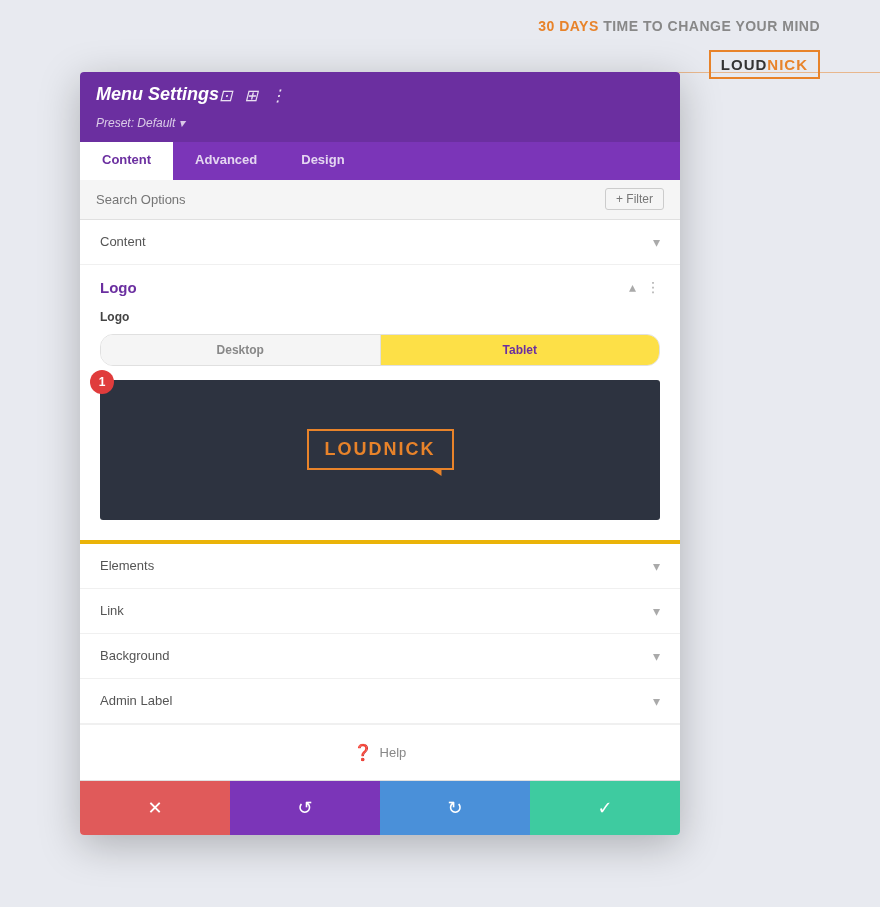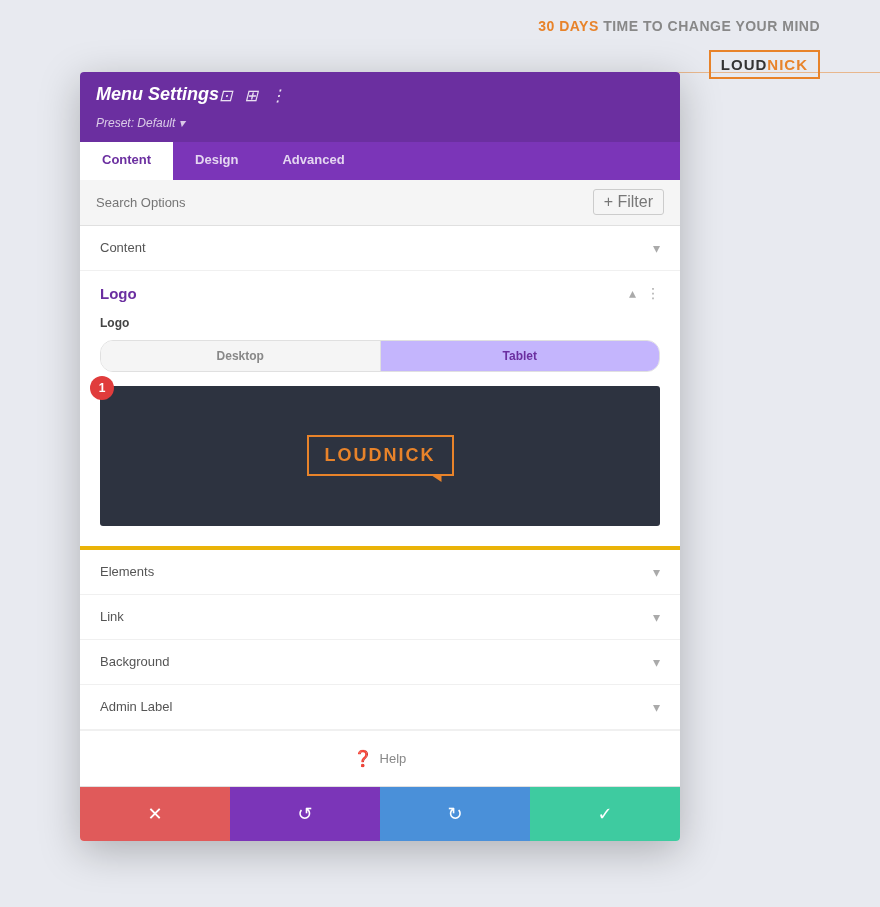--- a/index.html
+++ b/index.html
@@ -114,39 +114,39 @@
       background: #fff;
       color: #6b2fa0;
       border-bottom: 3px solid #fff;
     }
 
     
     .search-bar {
       display: flex;
       align-items: center;
       padding: 0 16px;
-      height: 46px;
+      height: 40px;
       background: #f5f5f5;
       border-bottom: 1px solid #e0e0e0;
       justify-content: center;
     }
     .search-bar input {
       border: none;
       background: transparent;
       font-size: 13px;
       color: #888;
       outline: none;
       flex: 1;
     }
     .filter-btn {
       background: none;
       border: 1px solid #ccc;
       border-radius: 3px;
       padding: 3px 10px;
-      font-size: 16px;
+      font-size: 12px;
       color: #777;
       cursor: pointer;
       display: flex;
       align-items: center;
       gap: 4px;
     }
 
     
     .panel-body {
       background: #fff;
@@ -220,21 +220,21 @@
       padding: 8px 0;
       font-size: 12px;
       font-weight: 600;
       color: #888;
       background: #f5f5f5;
       cursor: pointer;
       border-right: 1px solid #e0e0e0;
     }
     .device-tab:last-child { border-right: none; }
     .device-tab.active {
-      background: #c4b5fd;
+      background: #fde047;
       color: #6b2fa0;
     }
 
     
     .logo-preview-wrapper {
       position: relative;
     }
     .badge-1 {
       position: absolute;
       top: -10px;
@@ -350,24 +350,24 @@
       <span>⊞</span>
       <span>⋮</span>
     </div>
   </div>
 
   <div class="modal-tabs">
     <div class="modal-tab active">
       <span>Content</span>
     </div>
     <div class="modal-tab">
+      <span>Advanced</span>
+    </div>
+    <div class="modal-tab">
       <span>Design</span>
-    </div>
-    <div class="modal-tab">
-      <span>Advanced</span>
     </div>
   </div>
 
   <div class="search-bar">
     <input type="text" placeholder="Search Options" style="">
     <button class="filter-btn">
       <span>+ Filter</span>
     </button>
   </div>
 

